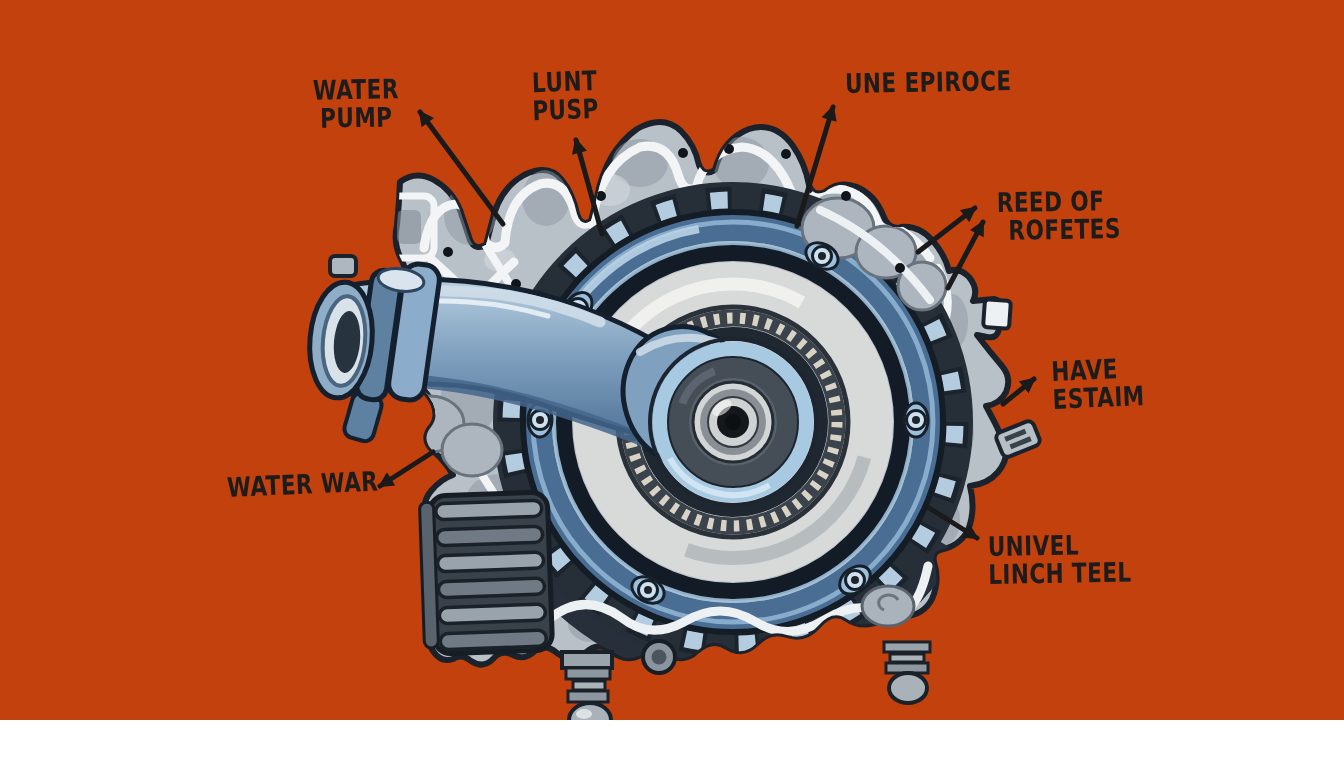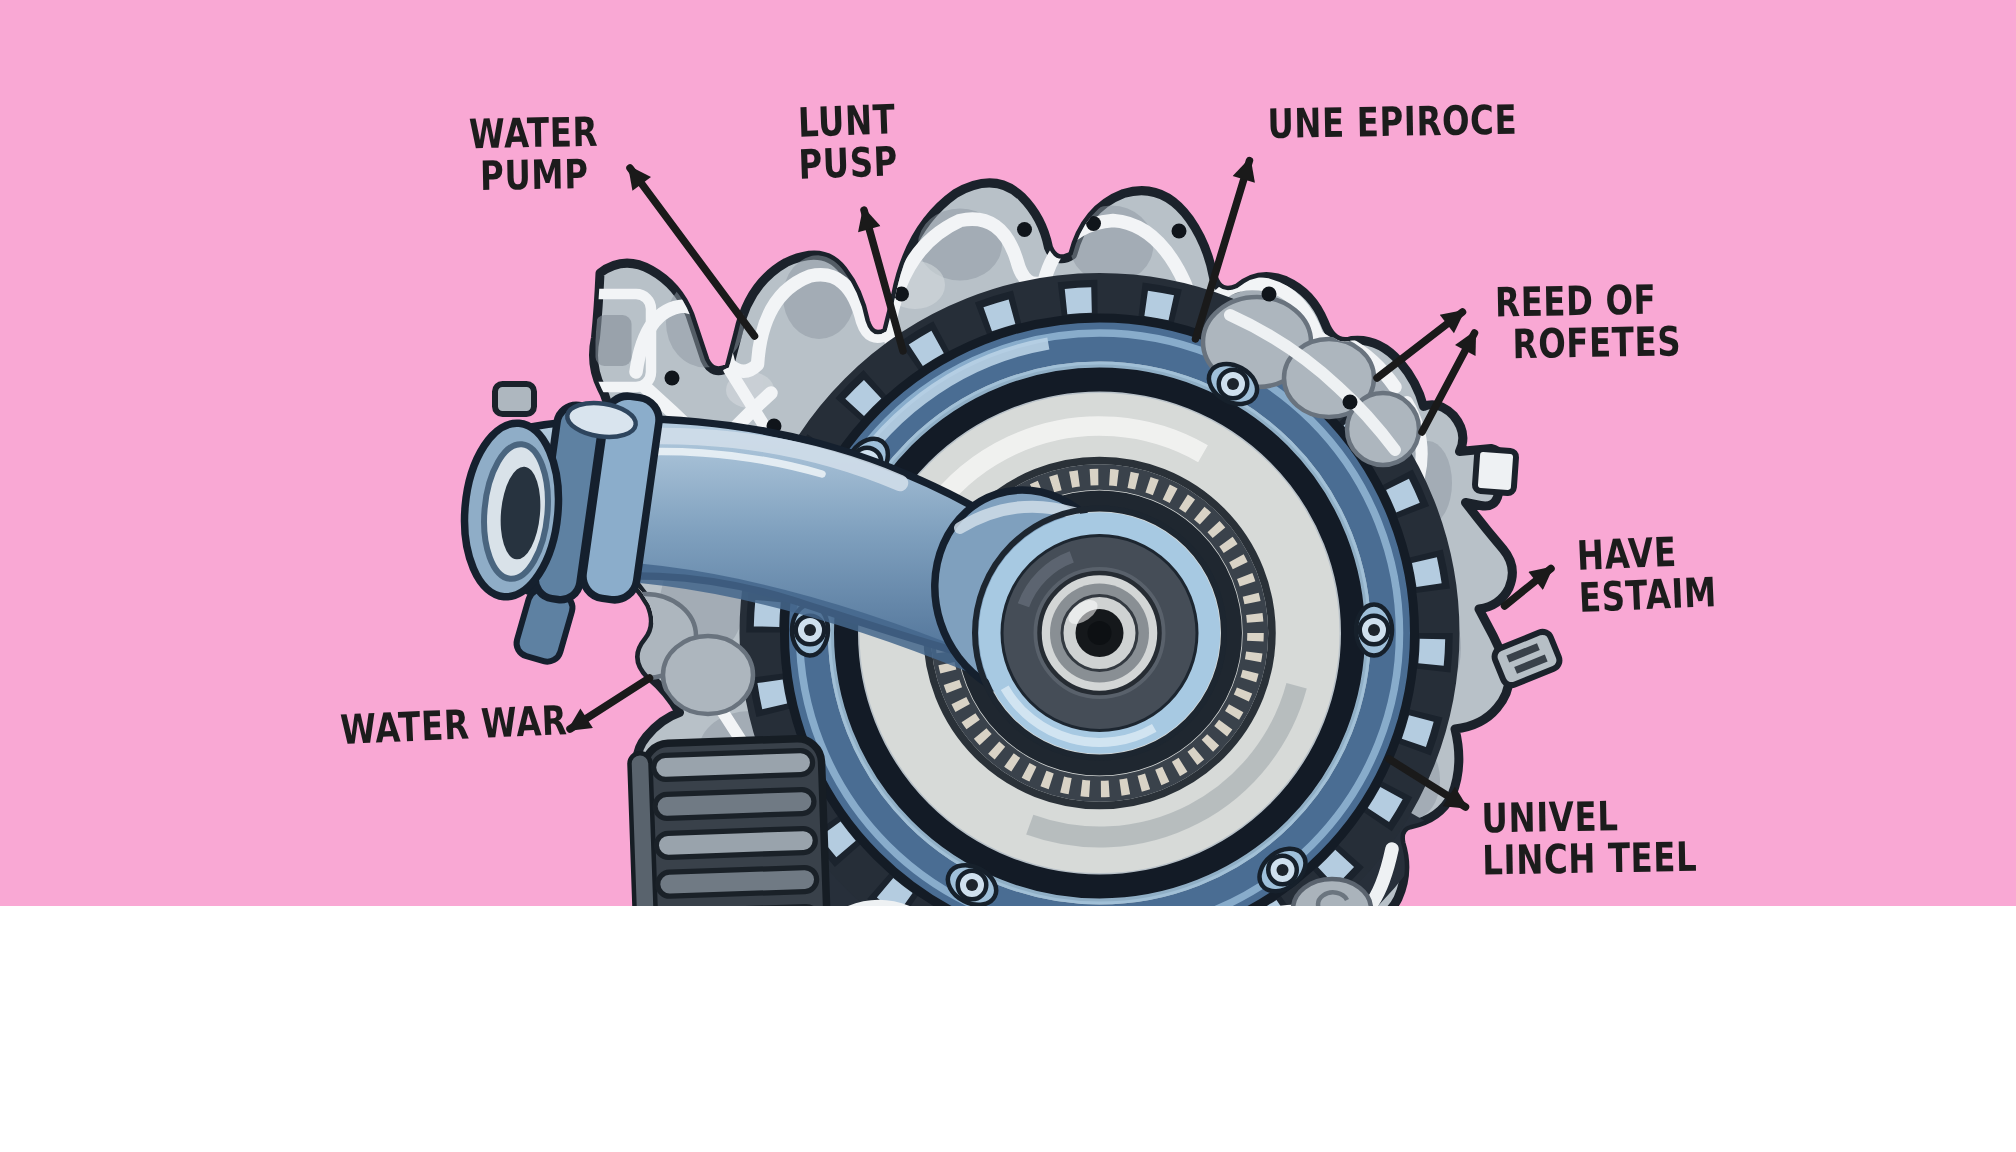--- a/index.html
+++ b/index.html
@@ -1,19 +1,19 @@
 <!DOCTYPE html>
 <html><head>
 <meta charset="utf-8">
 <style>
   html,body{margin:0;padding:0;}
   #stage{
     position:relative;
-    width:1344px;height:604px;
-    background:#f9a8d4;
+    width:1344px;height:720px;
+    background:#c2410c;
     overflow:hidden;
     font-family:"DejaVu Sans",sans-serif;
   }
   #art{position:absolute;left:0;top:0;}
   .lbl{
     position:absolute;
     font:700 27px/28px "DejaVu Sans",sans-serif;
     color:#1c1c1c;
     letter-spacing:.5px;
     white-space:nowrap;

